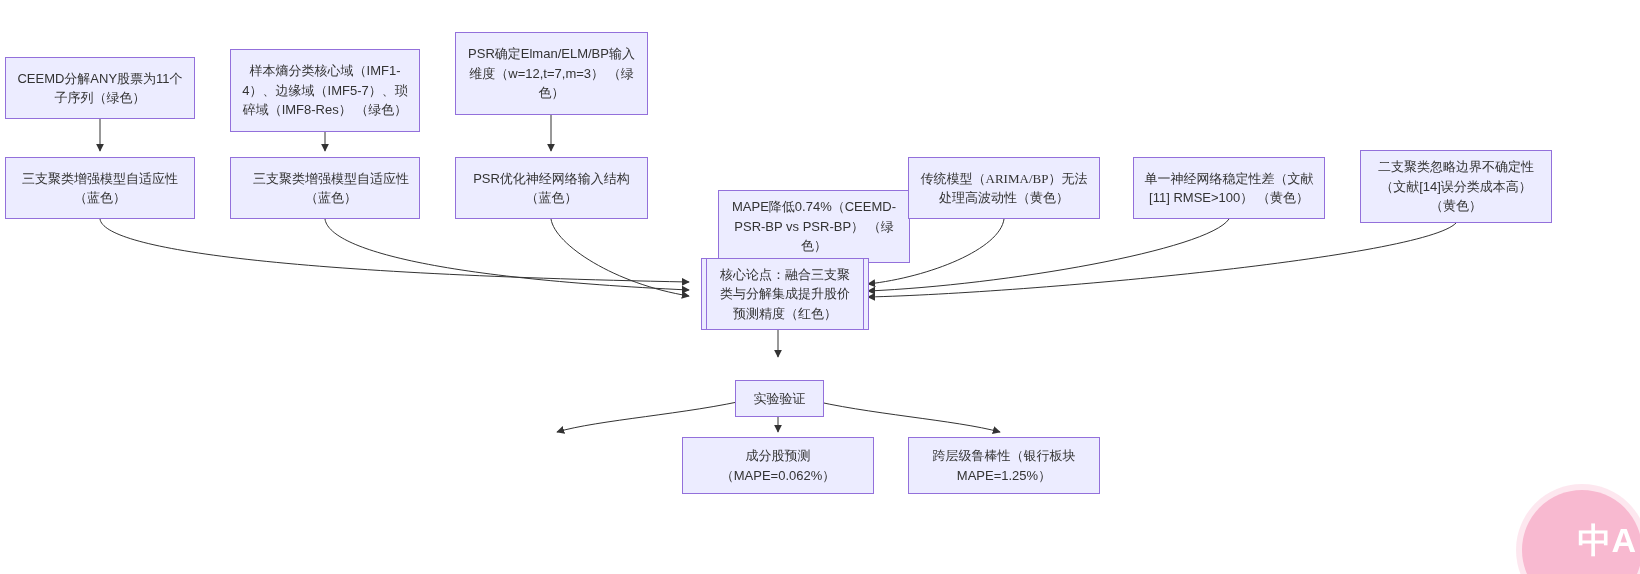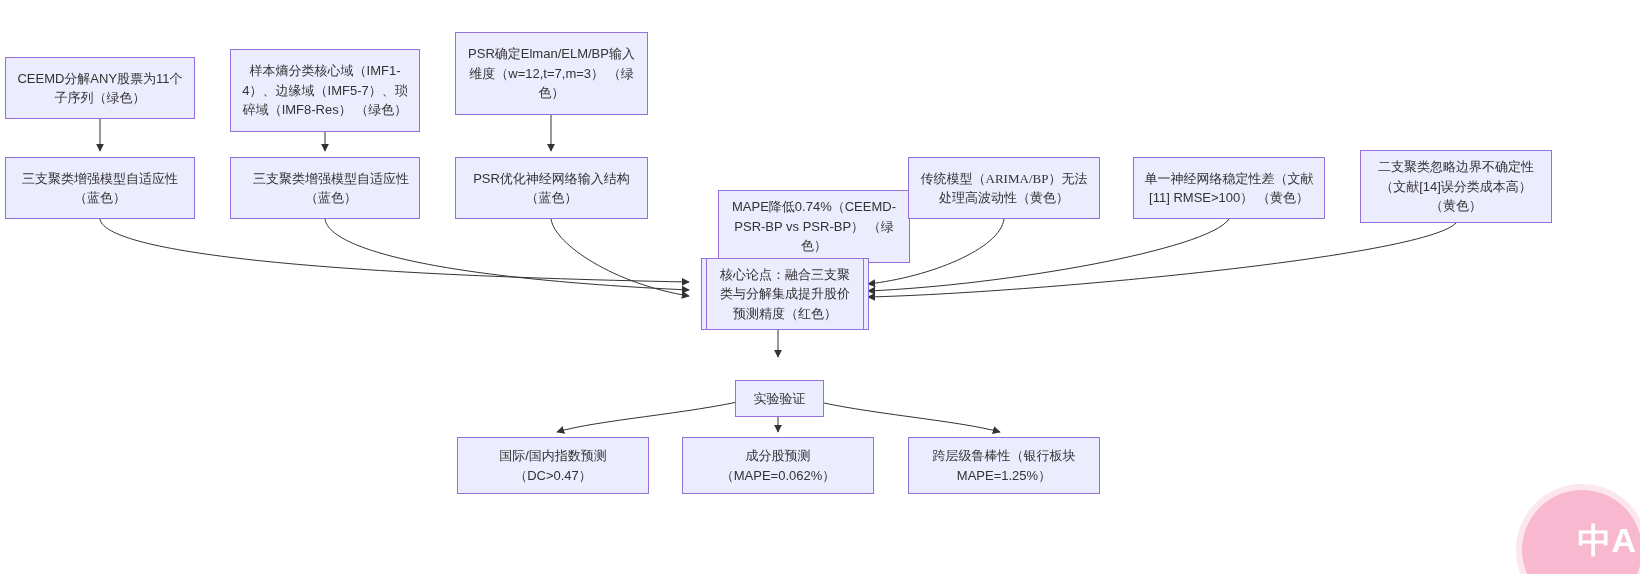--- a/index.html
+++ b/index.html
@@ -83,21 +83,20 @@
   <div class="node" style="left:455px;top:157px;width:193px;height:62px;">PSR优化神经网络输入结构（蓝色）</div>
   <div class="node" style="left:718px;top:150px;width:192px;height:73px;margin-top:40px;">MAPE降低0.74%（CEEMD-PSR-BP vs PSR-BP） （绿色）</div>
   <div class="node" style="left:908px;top:157px;width:192px;height:62px;font-family:Liberation Serif, serif;">传统模型（ARIMA/BP）无法处理高波动性（黄色）</div>
   <div class="node" style="left:1133px;top:157px;width:192px;height:62px;">单一神经网络稳定性差（文献[11] RMSE&gt;100） （黄色）</div>
   <div class="node" style="left:1360px;top:150px;width:192px;height:73px;">二支聚类忽略边界不确定性（文献[14]误分类成本高）（黄色）</div>
 
   <div class="node subroutine" style="left:695px;top:258px;width:168px;height:72px;margin-left:6px;">核心论点：融合三支聚类与分解集成提升股价预测精度（红色）</div>
 
   <div class="node" style="left:735px;top:362px;width:89px;height:37px;margin-top:18px;">实验验证</div>
 
-  <div class="node" style="left:457px;top:437px;width:192px;height:57px;">国际/国内指数预测（DC&gt;0.47）</div>
   <div class="node" style="left:682px;top:437px;width:192px;height:57px;">成分股预测（MAPE=0.062%）</div>
   <div class="node" style="left:908px;top:437px;width:192px;height:57px;">跨层级鲁棒性（银行板块 MAPE=1.25%）</div>
 
   <div id="watermark">
     <span>中A</span>
   </div>
 
 </div>
 
 </body></html>

